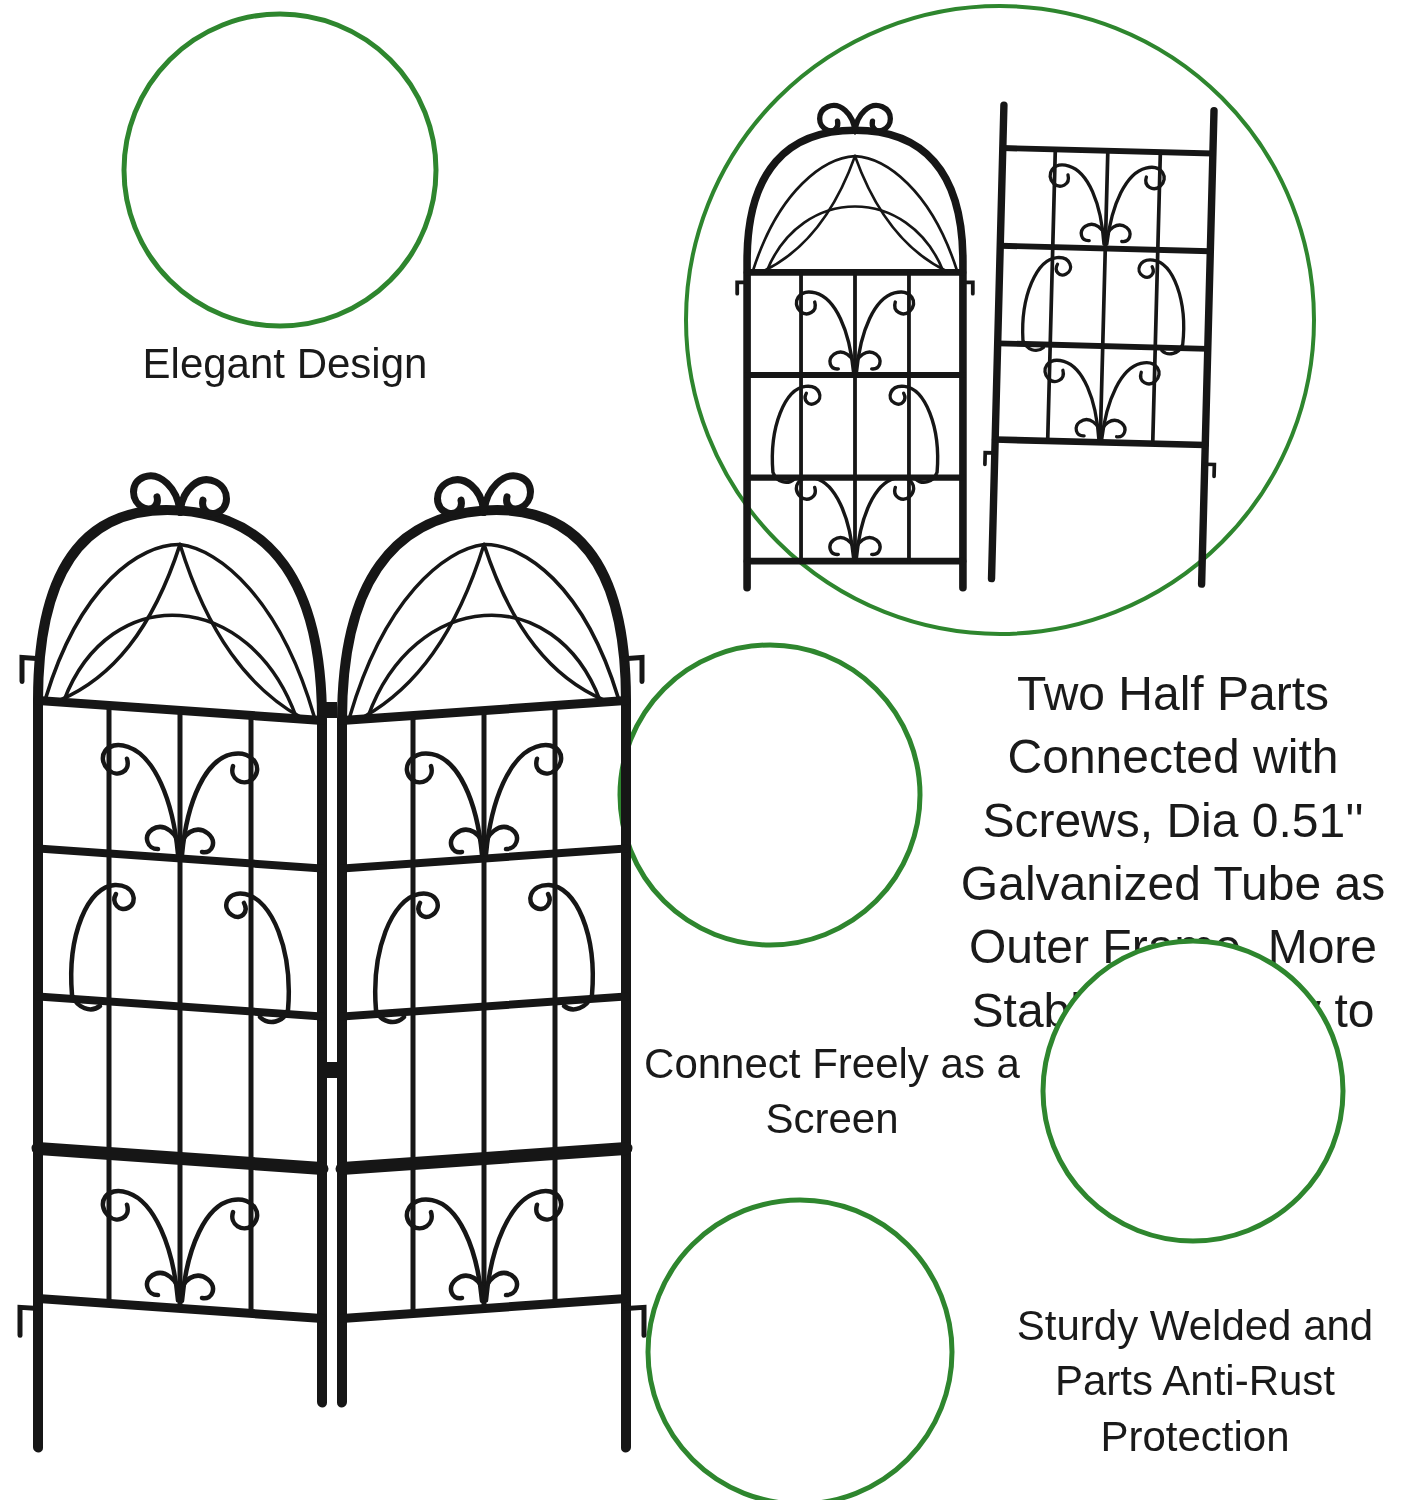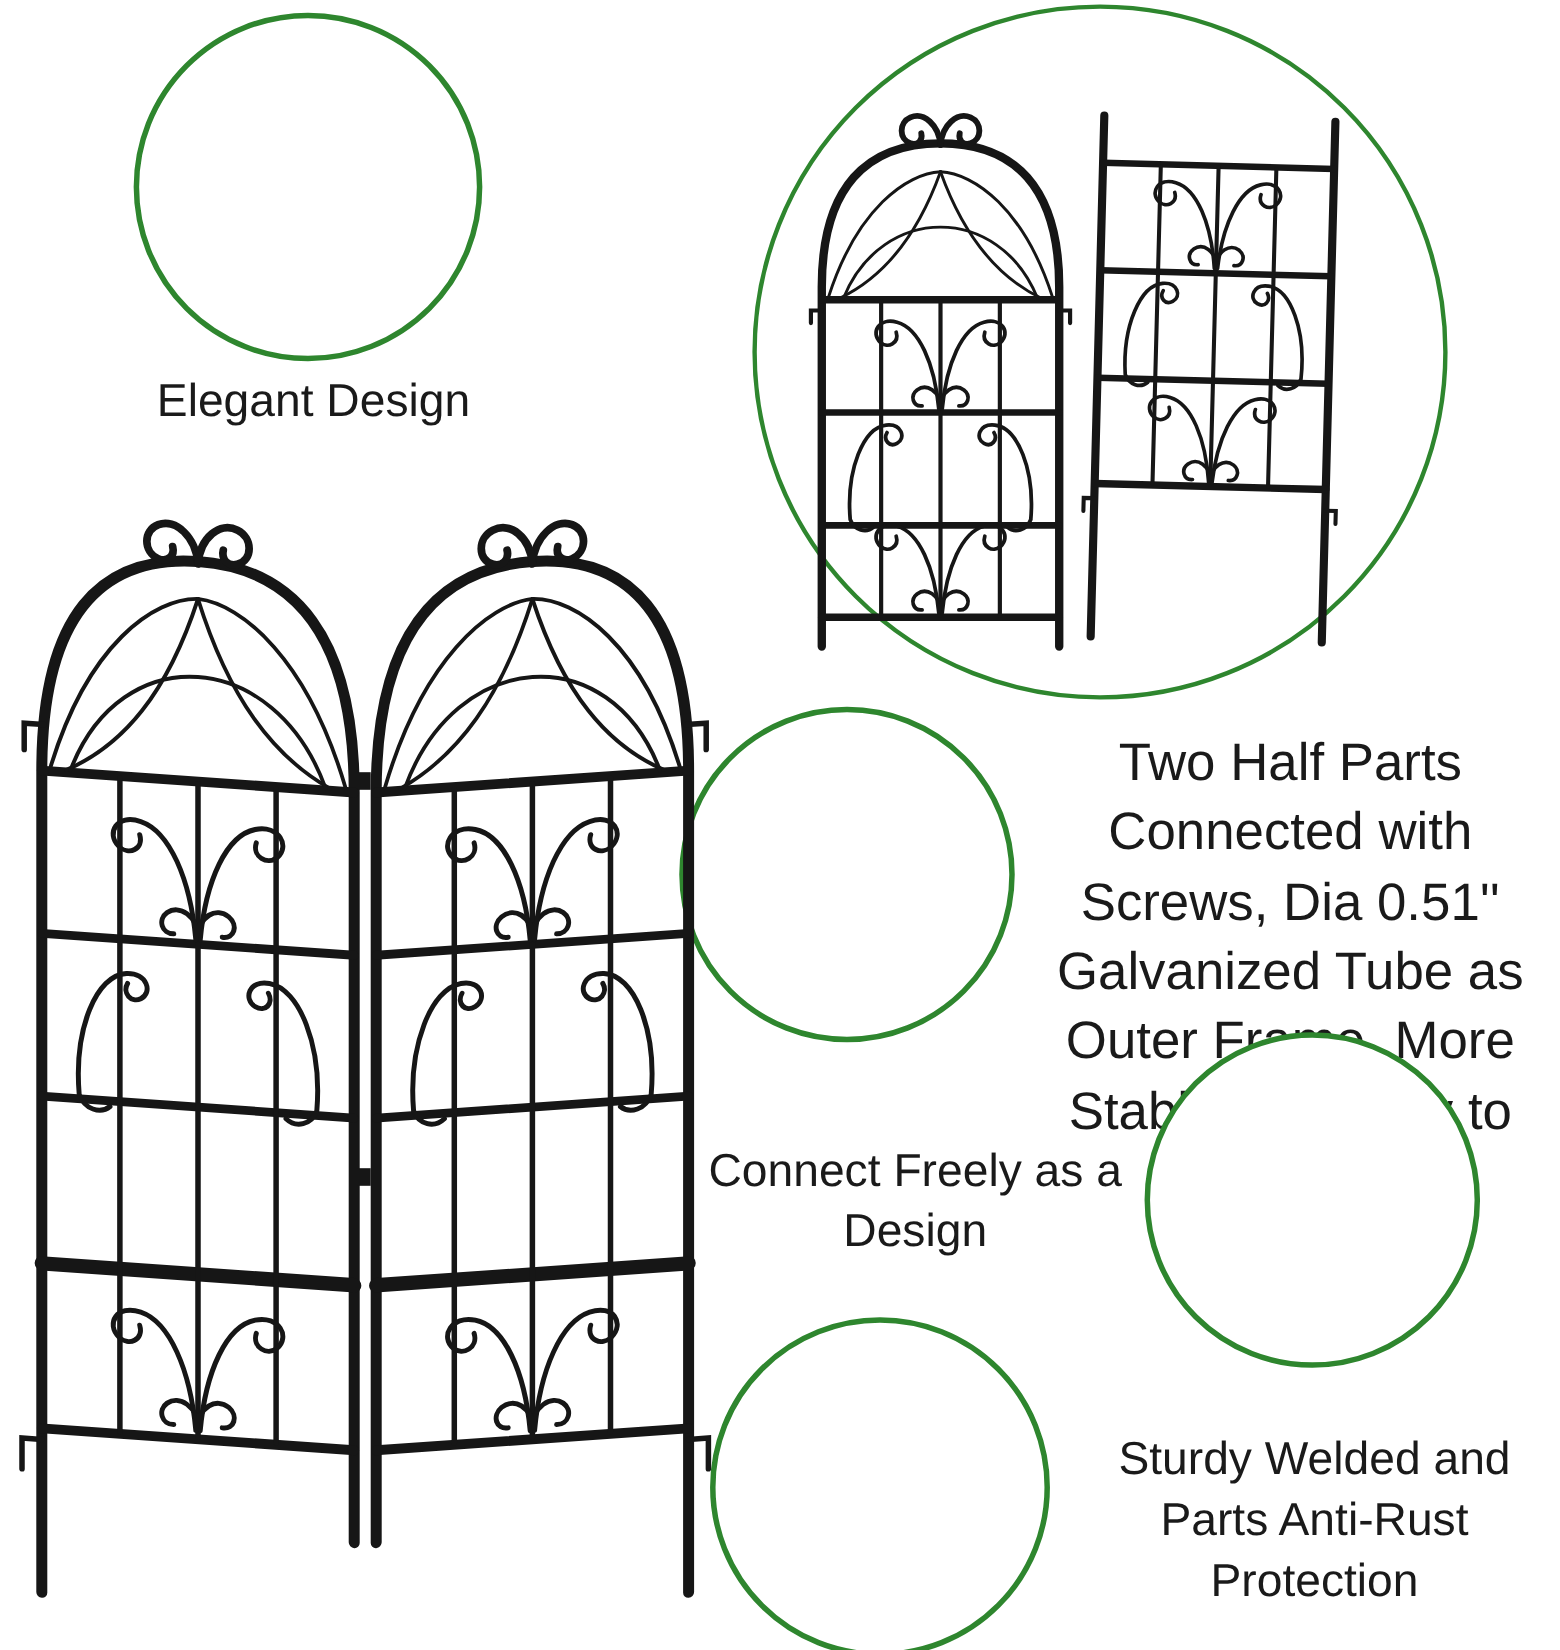--- a/index.html
+++ b/index.html
@@ -160,21 +160,21 @@
       <path d="M84,244 H140" stroke="#4a4a4a" stroke-width="3"></path>
       <circle cx="131" cy="208" r="26" fill="#070707"></circle>
       <path d="M117,208 H145 M131,194 V222" stroke="#3f3f3f" stroke-width="6" stroke-linecap="round"></path>
       <circle cx="122" cy="199" r="4" fill="#555"></circle>
     </g>
     <circle class="ring" cx="158" cy="158" r="150" fill="none" stroke-width="5"></circle>
   </svg>
 
   <div class="caption cap-twohalf">Two Half Parts Connected with Screws, Dia 0.51'' Galvanized Tube as Outer Frame, More Stable and Easy to Assemble</div>
 
-  <div class="caption cap-connect">Connect Freely as a Design</div>
+  <div class="caption cap-connect">Connect Freely as a Screen</div>
 
   <svg class="art" style="left:1035px;top:933px" width="316" height="316" viewBox="0 0 316 316">
     <clipPath id="clipC">
         <circle cx="158" cy="158" r="148"></circle>
       </clipPath>
     <g clip-path="url(#clipC)">
       <path d="M-20,130 H80" stroke="#0d0d0d" stroke-width="30" stroke-linecap="round" fill="none"></path>
       <path d="M244,150 H340" stroke="#0d0d0d" stroke-width="30" stroke-linecap="round" fill="none"></path>
       <g transform="rotate(-2 97 160)">
         <rect x="75" y="-18" width="44" height="352" rx="20" class="metal-fill"></rect>

